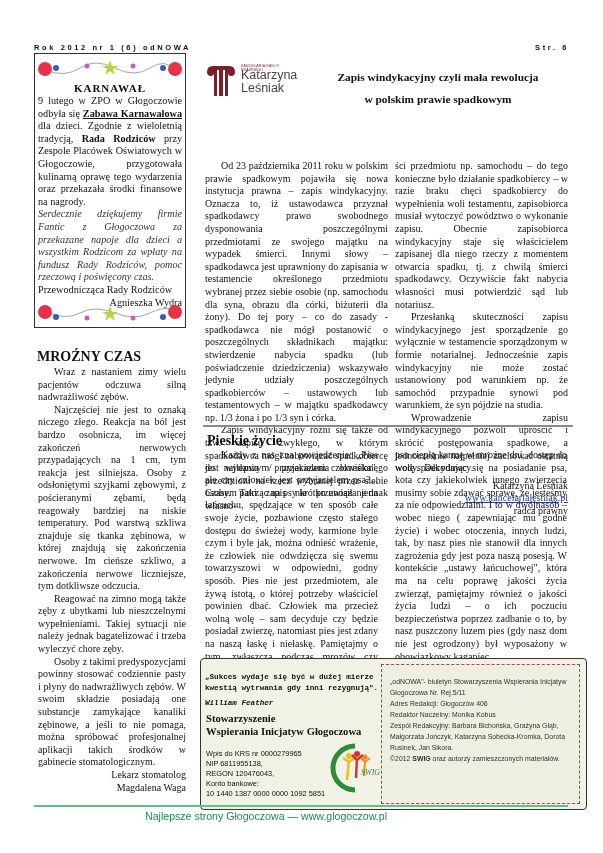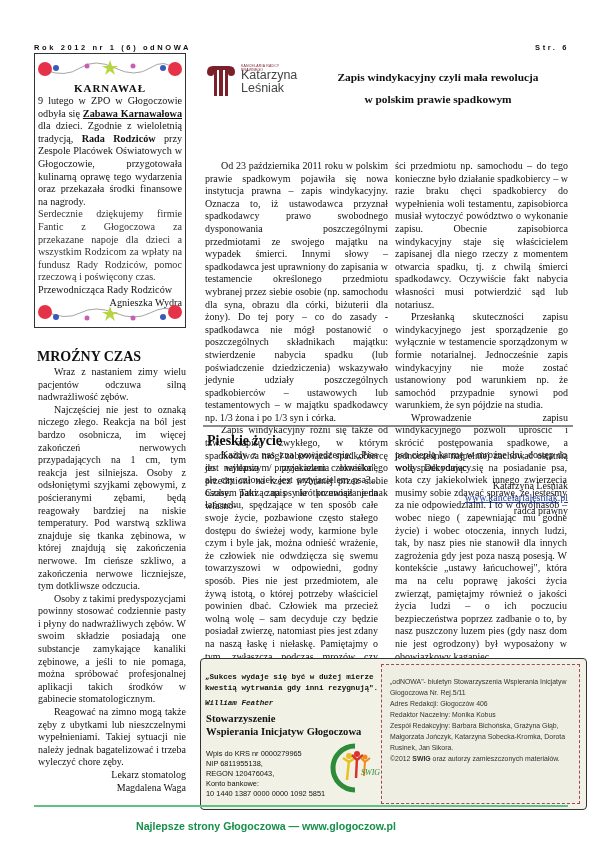--- a/index.html
+++ b/index.html
@@ -10,21 +10,21 @@
   .txt p { margin: 0; }
   .ind { text-indent: 16px; }
   .right { text-align: right; }
 
   
   #karnawal { left: 34px; top: 53px; width: 150px; height: 273px; border: 1px solid #333; }
   .garland { position: absolute; left: 0; width: 150px; height: 26px; }
   #karnawal .title { position: absolute; top: 28px; left: 0; width: 150px; text-align: center; font-weight: bold; font-size: 11px; letter-spacing: 1px; }
   #karnawal .body { position: absolute; top: 41px; left: 3px; width: 144px; font-size: 10.2px; line-height: 12.6px; text-align: justify; }
   #karnawal .body p { margin: 0; }
-  .ital { color: #333; }
+  .ital { font-style: italic; color: #333; }
   .ul { text-decoration: underline; font-weight: bold; }
 
   
   #mrozny-title { left: 37px; top: 349px; font-weight: bold; font-size: 14px; }
   #mrozny { left: 38px; top: 366px; width: 148px; }
 
   
   #logo { left: 205px; top: 64px; width: 95px; height: 34px; }
   #zapis-title { left: 318px; top: 66px; width: 240px; text-align: center; font-weight: bold; font-size: 11.4px; line-height: 22px; }
   #zapis-c1 { left: 205px; top: 160px; width: 183px; }
@@ -41,21 +41,21 @@
   #footer-box { left: 200px; top: 658px; width: 385px; height: 150px; background: #f2f1e6; border: 1.5px solid #333; border-radius: 4px; }
   #quote { left: 205px; top: 672px; width: 180px; font-family: "Liberation Mono", monospace; font-weight: bold; font-size: 7.6px; line-height: 11px; }
   #quote-author { left: 205px; top: 699px; font-family: "Liberation Mono", monospace; font-weight: bold; font-style: italic; font-size: 7.6px; }
   #assoc { left: 206px; top: 712px; font-weight: bold; font-size: 10.6px; line-height: 13px; }
   #reg { left: 206px; top: 749px; font-family: "Liberation Sans", sans-serif; font-size: 7.4px; line-height: 10px; }
   #swig-logo { left: 325px; top: 740px; width: 60px; height: 54px; }
   #info-box { left: 381px; top: 664px; width: 197px; height: 138px; background: #efeee2; border: 1px dashed #a3445a; }
   #info { left: 390px; top: 676px; width: 182px; font-family: "Liberation Sans", sans-serif; font-size: 6.9px; line-height: 11px; color: #333; }
 
   #green-rule { left: 34px; top: 805px; width: 534px; height: 2px; background: #5fc08a; }
-  #tagline { left: 0; top: 810px; width: 532px; text-align: center; font-family: "Liberation Sans", sans-serif; font-weight: bold; font-size: 10.6px; color: #16904a; margin-top: 10px; }
+  #tagline { left: 0; top: 810px; width: 532px; text-align: center; font-family: "Liberation Sans", sans-serif; font-weight: normal; font-size: 10.6px; color: #16904a; }
 </style>
 </head>
 <body>
 
 <div class="abs hdr" style="left:34px;">Rok 2012 nr 1 (6) odNOWA</div>
 <div class="abs hdr" style="right:34px;">Str. 6</div>
 
 <div class="abs" id="karnawal">
   <svg class="garland" style="top:2px;" viewBox="0 0 150 26">
     <path d="M10 14 Q30 22 45 12 T80 12 T115 12 T140 14" fill="none" stroke="#666" stroke-width="0.6"></path>
@@ -83,22 +83,22 @@
     <circle cx="98" cy="19" r="2.5" fill="#c860b0"></circle>
     <circle cx="128" cy="18" r="3" fill="#3a5ab8"></circle>
     <circle cx="140" cy="13" r="7" fill="#e53248"></circle>
   </svg>
 </div>
 
 <div class="abs" id="mrozny-title">MROŹNY CZAS</div>
 <div class="abs txt" id="mrozny">
   <p class="ind">Wraz z nastaniem zimy wielu pacjentów odczuwa silną nadwrażliwość zębów.</p>
   <p class="ind">Najczęściej nie jest to oznaką niczego złego. Reakcja na ból jest bardzo osobnicza, im więcej zakończeń nerwowych przypadających na 1 cm, tym reakcja jest silniejsza. Osoby z odsłoniętymi szyjkami zębowymi, z pościeranymi zębami, będą reagowały bardziej na niskie temperatury. Pod warstwą szkliwa znajduje się tkanka zębinowa, w której znajdują się zakończenia nerwowe. Im cieńsze szkliwo, a zakończenia nerwowe liczniejsze, tym dotkliwsze odczucia.</p>
+  <p class="ind">Reagować na zimno mogą także zęby z ubytkami lub nieszczelnymi wypełnieniami. Takiej sytuacji nie należy jednak bagatelizować i trzeba wyleczyć chore zęby.</p>
   <p class="ind">Osoby z takimi predyspozycjami powinny stosować codziennie pasty i płyny do nadwrażliwych zębów. W swoim składzie posiadają one substancje zamykające kanaliki zębinowe, a jeśli to nie pomaga, można spróbować profesjonalnej aplikacji takich środków w gabinecie stomatologicznym.</p>
-  <p class="ind">Reagować na zimno mogą także zęby z ubytkami lub nieszczelnymi wypełnieniami. Takiej sytuacji nie należy jednak bagatelizować i trzeba wyleczyć chore zęby.</p>
   <p class="right">Lekarz stomatolog</p>
   <p class="right">Magdalena Waga</p>
 </div>
 
 <div class="abs" id="logo">
   <svg width="32" height="30" viewBox="0 0 32 30" style="position:absolute;left:0;top:2px;">
     <path d="M2 6 Q2 0 8 0 L24 0 Q30 0 30 6 Q30 10 26 10 Q23 10 23 7 L23 30 L20 30 L20 4 L18 4 L18 30 L14 30 L14 4 L12 4 L12 30 L9 30 L9 7 Q9 10 6 10 Q2 10 2 6 Z" fill="#7b1f2a"></path>
   </svg>
   <div style="position:absolute;left:36px;top:0;font-family:'Liberation Sans',sans-serif;font-size:3.5px;color:#7b1f2a;letter-spacing:0.2px;">KANCELARIA RADCY PRAWNEGO</div>
   <div style="position:absolute;left:36px;top:5px;font-family:'Liberation Sans',sans-serif;font-size:12.5px;line-height:13px;color:#444;">Katarzyna</div>

